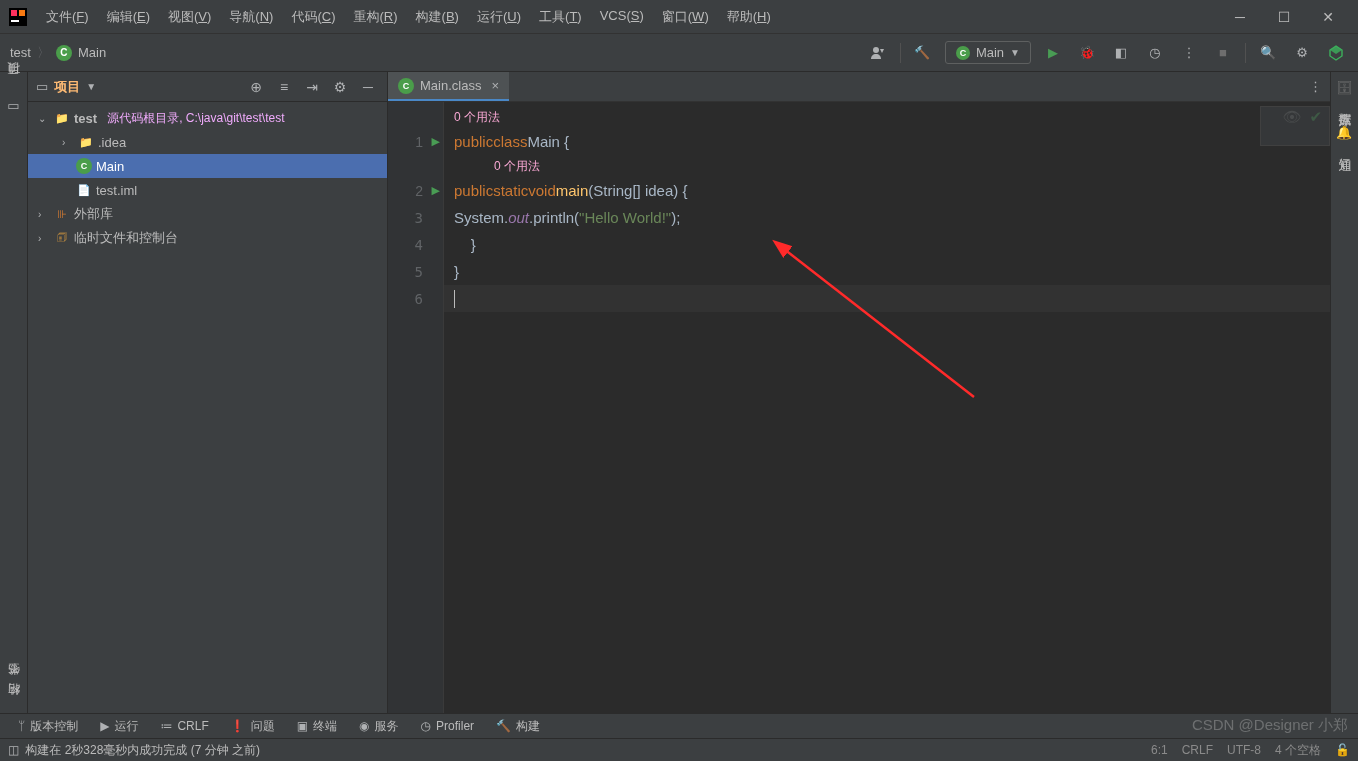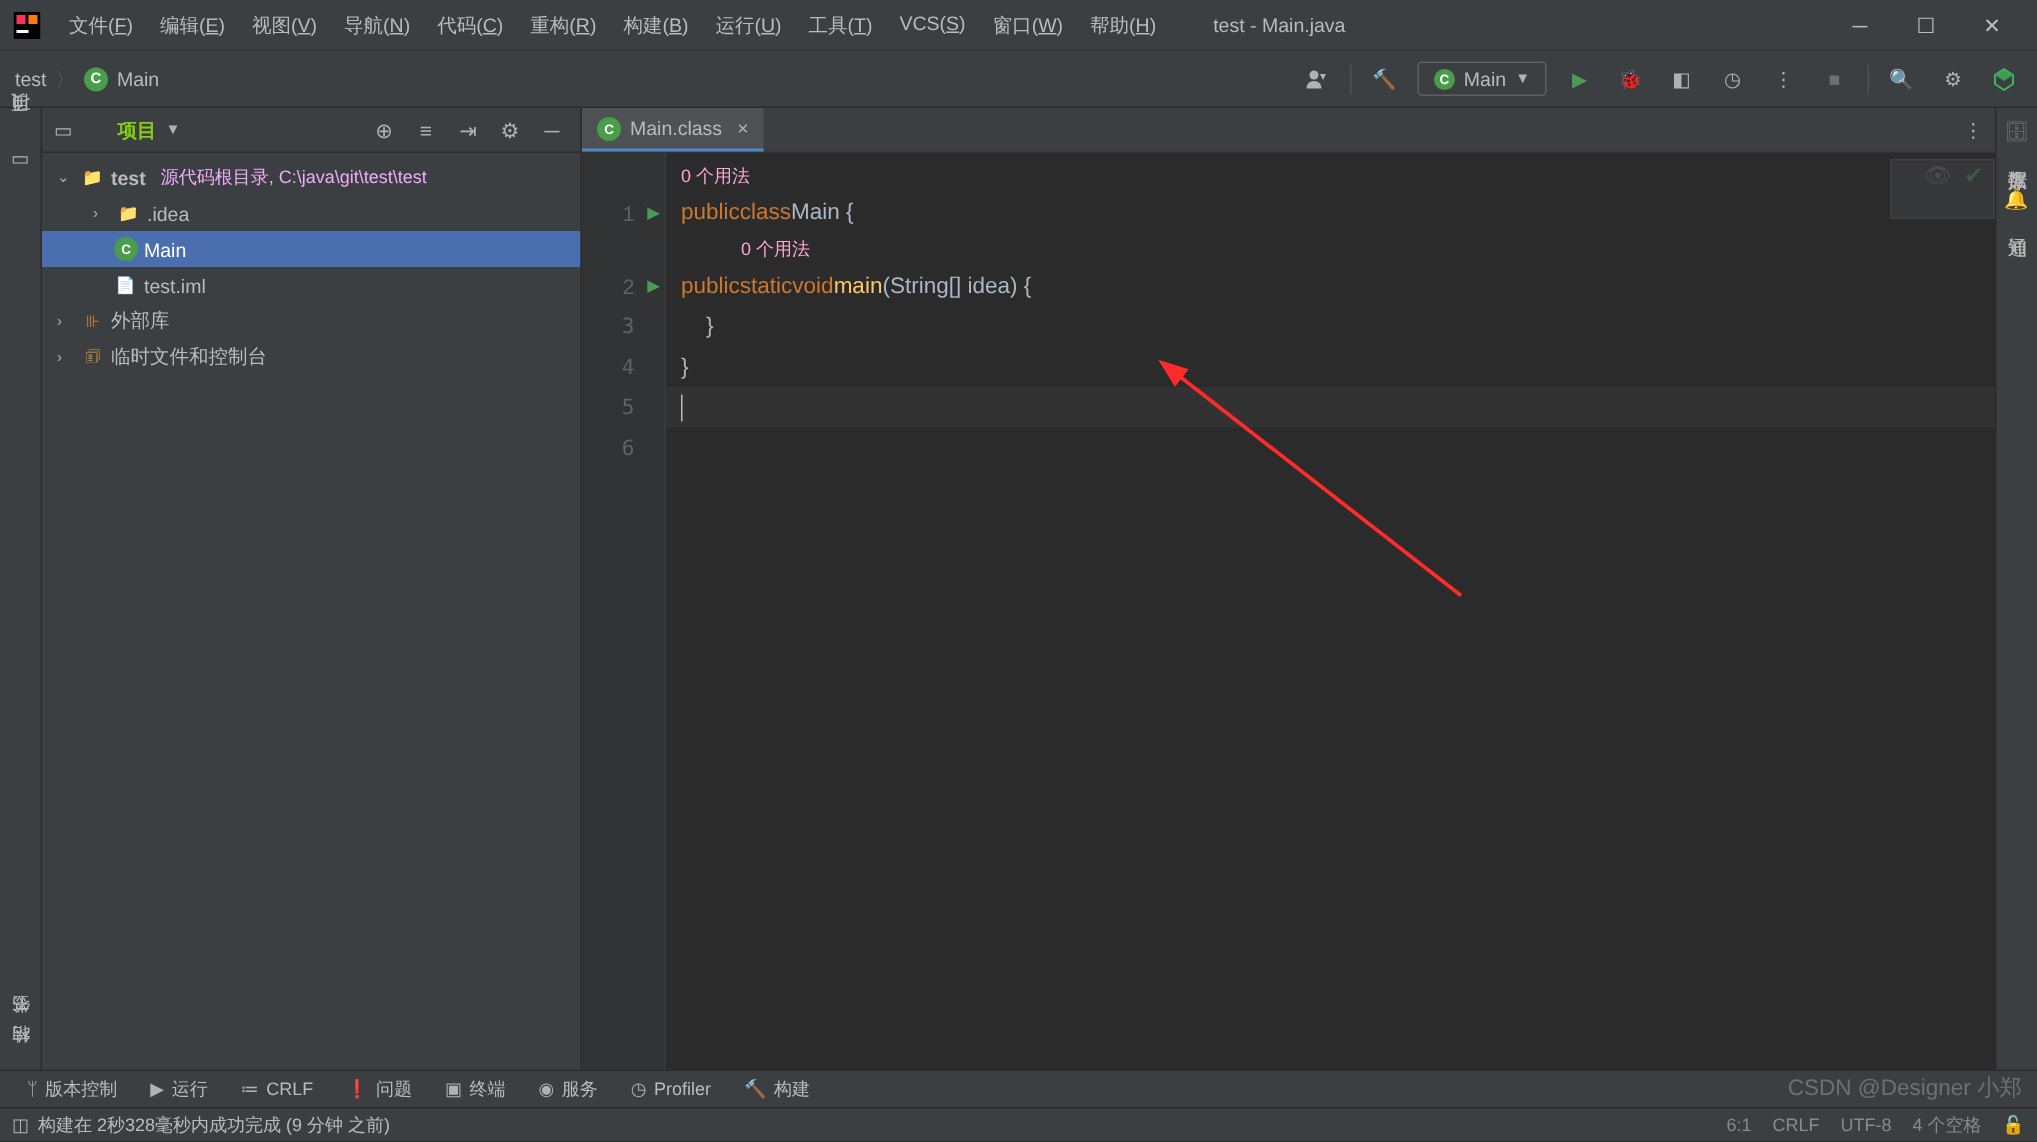--- a/index.html
+++ b/index.html
@@ -35,21 +35,21 @@
 .left-stripe .stripe-icon { margin-top: 6px; color: #afb1b3; cursor: pointer; }
 
 
 .right-stripe { width: 28px; background: #3c3f41; border-left: 1px solid #2b2b2b; display: flex; flex-direction: column; align-items: center; padding-top: 4px; }
 .right-stripe .stripe-label { writing-mode: vertical-rl; padding: 8px 0; color: #bbbbbb; cursor: pointer; }
 .right-stripe .stripe-icon { margin-top: 4px; color: #6e6e6e; }
 
 
 .project-panel { width: 360px; background: #3c3f41; border-right: 1px solid #2b2b2b; display: flex; flex-direction: column; }
 .project-header { height: 30px; display: flex; align-items: center; padding: 0 8px; gap: 6px; border-bottom: 1px solid #2b2b2b; }
-.project-header .title { font-weight: bold; color: #84cc16; margin-left: 24px; }
+.project-header .title { font-weight: bold; color: #fdba74; }
 .project-header .spacer { flex: 1; }
 .project-header .hdr-icon { width: 22px; text-align: center; cursor: pointer; color: #afb1b3; font-size: 14px; }
 .tree { padding: 4px 0; overflow: auto; }
 .tree-row { display: flex; align-items: center; height: 24px; padding-left: 10px; cursor: pointer; gap: 4px; white-space: nowrap; }
 .tree-row.selected { background: #4b6eaf; color: white; }
 .tree-row .arrow { width: 12px; color: #afb1b3; font-size: 10px; }
 .tree-row .t-icon { width: 16px; height: 16px; display: inline-flex; align-items: center; justify-content: center; font-size: 11px; }
 .tree-row .t-label { color: #bbbbbb; }
 .tree-row.selected .t-label, .tree-row.selected .arrow { color: white; }
 .tree-row .hint { color: #f0abfc; margin-left: 6px; font-size: 12px; }
@@ -125,21 +125,20 @@
       <span class="menu-item">导航(<u>N</u>)</span>
       <span class="menu-item">代码(<u>C</u>)</span>
       <span class="menu-item">重构(<u>R</u>)</span>
       <span class="menu-item">构建(<u>B</u>)</span>
       <span class="menu-item">运行(<u>U</u>)</span>
       <span class="menu-item">工具(<u>T</u>)</span>
       <span class="menu-item">VCS(<u>S</u>)</span>
       <span class="menu-item">窗口(<u>W</u>)</span>
       <span class="menu-item">帮助(<u>H</u>)</span>
     </div>
-  <div class="window-title">test - Main.java</div>
   <div class="win-controls">
     <span>─</span>
     <span>☐</span>
     <span>✕</span>
   </div>
 </div>
 
 <div class="toolbar">
   <div class="breadcrumb">
     <span>test</span>
@@ -256,20 +255,21 @@
         <div class="line">3</div>
         <div class="line">4</div>
         <div class="line">5</div>
         <div class="line">6</div>
       </div>
       <div class="code-area">
         <div class="hint-line">0 个用法</div>
         <div class="code-line"><span class="kw">public</span> <span class="kw">class</span> <span class="ident">Main</span><span class="punct"> {</span></div>
         <div class="hint-line" style="padding-left:50px">0 个用法</div>
         <div class="code-line">    <span class="kw">public</span> <span class="kw">static</span> <span class="kw">void</span> <span class="method-decl">main</span><span class="punct">(String[] idea) {</span></div>
+        <div class="code-line">        <span class="ident">System.</span><span class="field">out</span><span class="ident">.println(</span><span class="str">"Hello World!"</span><span class="punct">);</span></div>
         <div class="code-line"><span class="punct">    }</span></div>
         <div class="code-line"><span class="punct">}</span></div>
         <div class="code-line current"><span class="caret"></span></div>
 
         <div class="inspect">
           <span class="eye">👁</span>
           <span class="check">✔</span>
         </div>
         <div class="minimap"></div>
 
@@ -329,21 +329,21 @@
     </div>
   <div class="tool-item">
       <span class="tool-icon">🔨</span>
       <span>构建</span>
     </div>
 </div>
 
 <div class="status-bar">
   <div class="status-left">
     <span style="color:#afb1b3">◫</span>
-    <span>构建在 2秒328毫秒内成功完成 (9 分钟 之前)</span>
+    <span>构建在 2秒328毫秒内成功完成 (7 分钟 之前)</span>
   </div>
   <div class="status-right">
     <span>6:1</span>
     <span>CRLF</span>
     <span>UTF-8</span>
     <span>4 个空格</span>
     <span>🔓</span>
   </div>
 </div>
 

